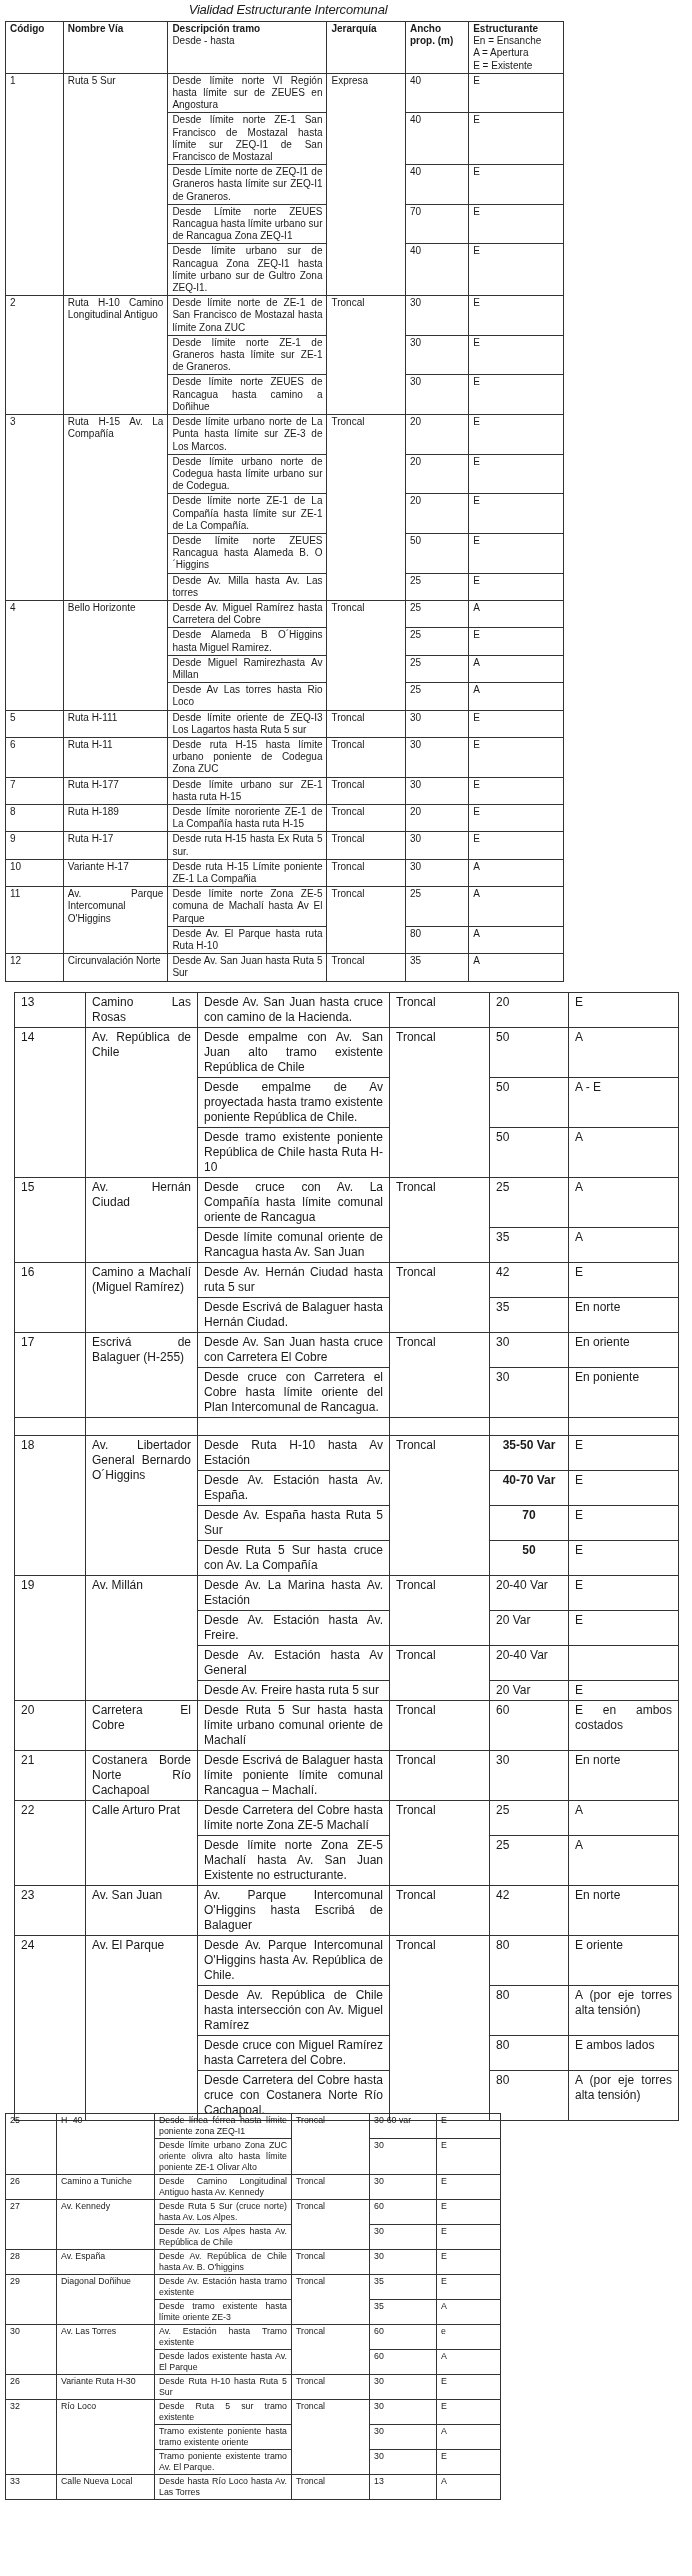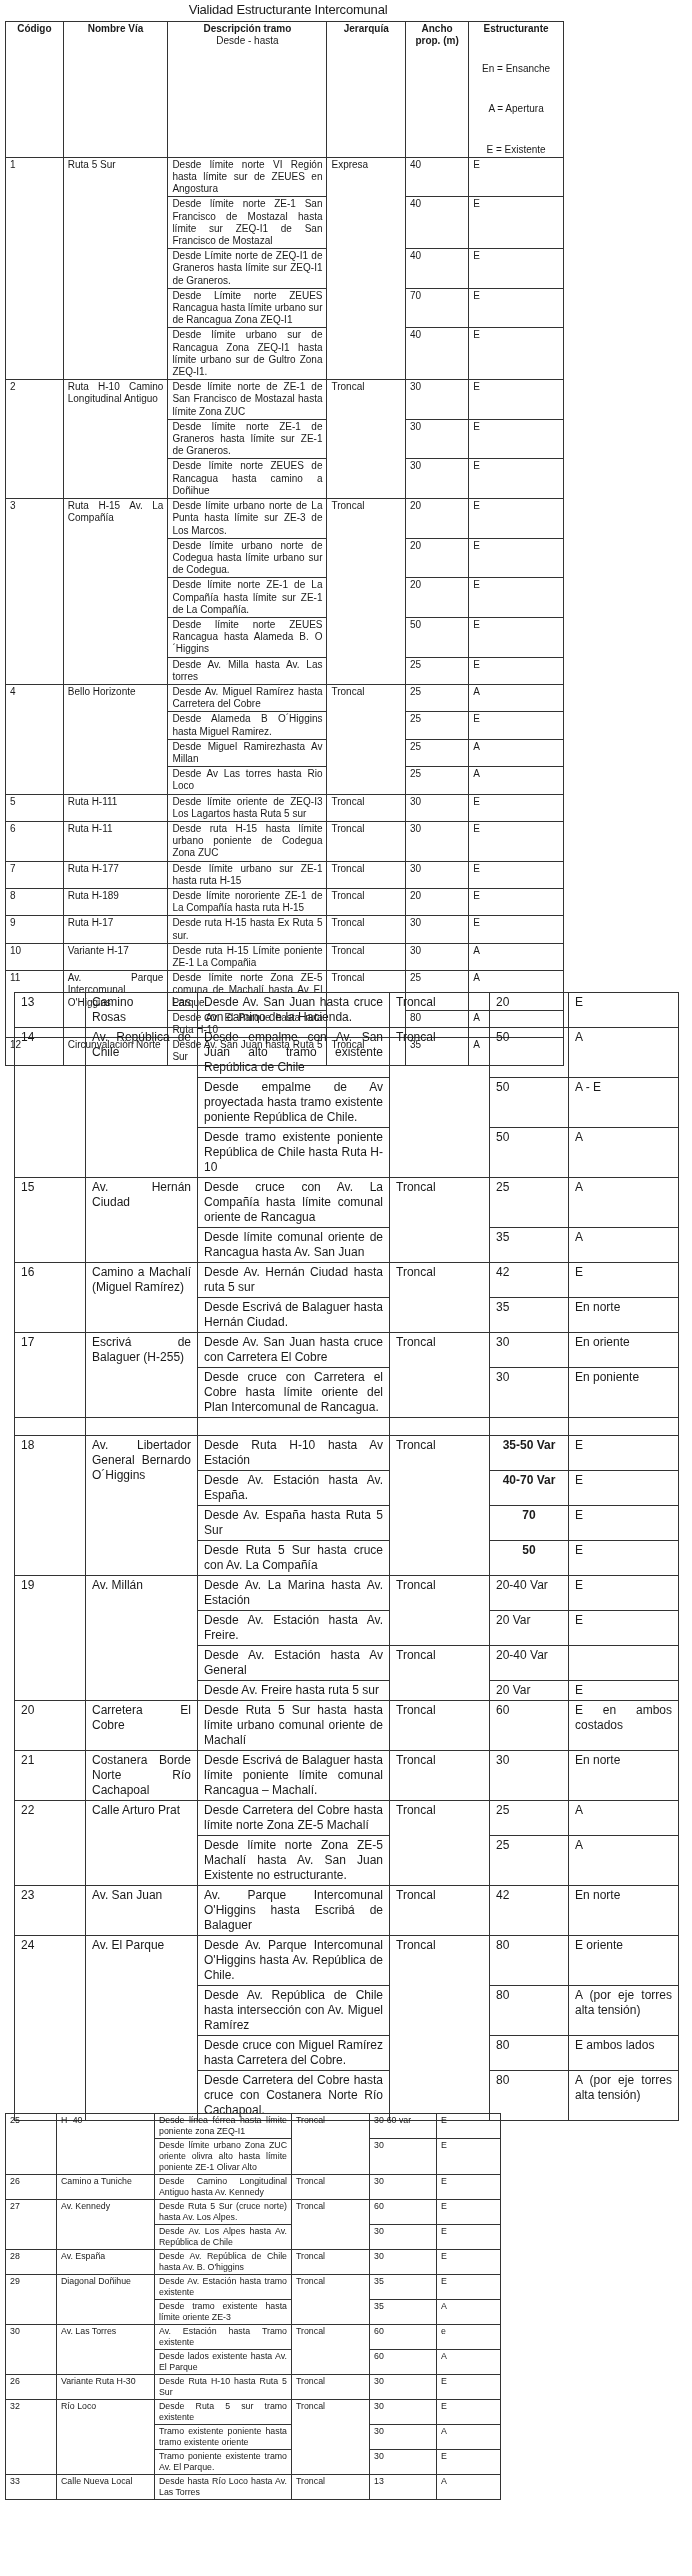--- a/index.html
+++ b/index.html
@@ -1,29 +1,29 @@
 <!DOCTYPE html>
 <html><head>
 <meta charset="utf-8">
 <style>
   html, body { margin:0; padding:0; background:#fff; }
   body { width:693px; height:2576px; position:relative; overflow:hidden; font-family:"Liberation Sans", sans-serif; color:#1a1a1a; }
-  .title { position:absolute; left:0; top:2px; width:576px; text-align:center; font-size:13px; font-family:"Liberation Sans Narrow","Liberation Sans", sans-serif; letter-spacing:-0.2px; }
+  .title { position:absolute; left:0; top:2px; width:576px; text-align:center; font-size:13px; font-family:"Liberation Sans Narrow","Liberation Sans", sans-serif; letter-spacing:-0.2px;font-style:italic; }
   table { position:absolute; border-collapse:collapse; table-layout:fixed; }
   td, th { border:1px solid #333; vertical-align:top; text-align:left; padding:1px 4px; overflow:hidden; }
-  th { font-weight:bold;text-align:center; }
+  th { font-weight:bold; }
   .secA { left:5px; top:21px; width:559px; font-size:10px; line-height:12.2px; }
   .secA td, .secA th { padding:1px 4px 1px 4px; }
   .secB { left:14px; top:992px; width:665px; font-size:12px; line-height:15px; }
   .secB td { padding:2px 6px 2px 6px; }
   .secC { left:5px; top:2113px; width:496px; font-size:8.8px; line-height:11px; }
   .secC td { padding:1px 4px; }
   .just { text-align:justify; }
   .center { text-align:center;font-weight:bold; }
-  .obs-head span { display:block; font-weight:normal;margin-top:28px; }
+  .obs-head span { display:block; font-weight:normal; }
   .spacer td { height:13px; }
 </style>
 </head>
 <body>
 
 <div class="title">Vialidad Estructurante Intercomunal</div>
 
 <table class="secA">
   <colgroup>
       <col style="width:53px">

